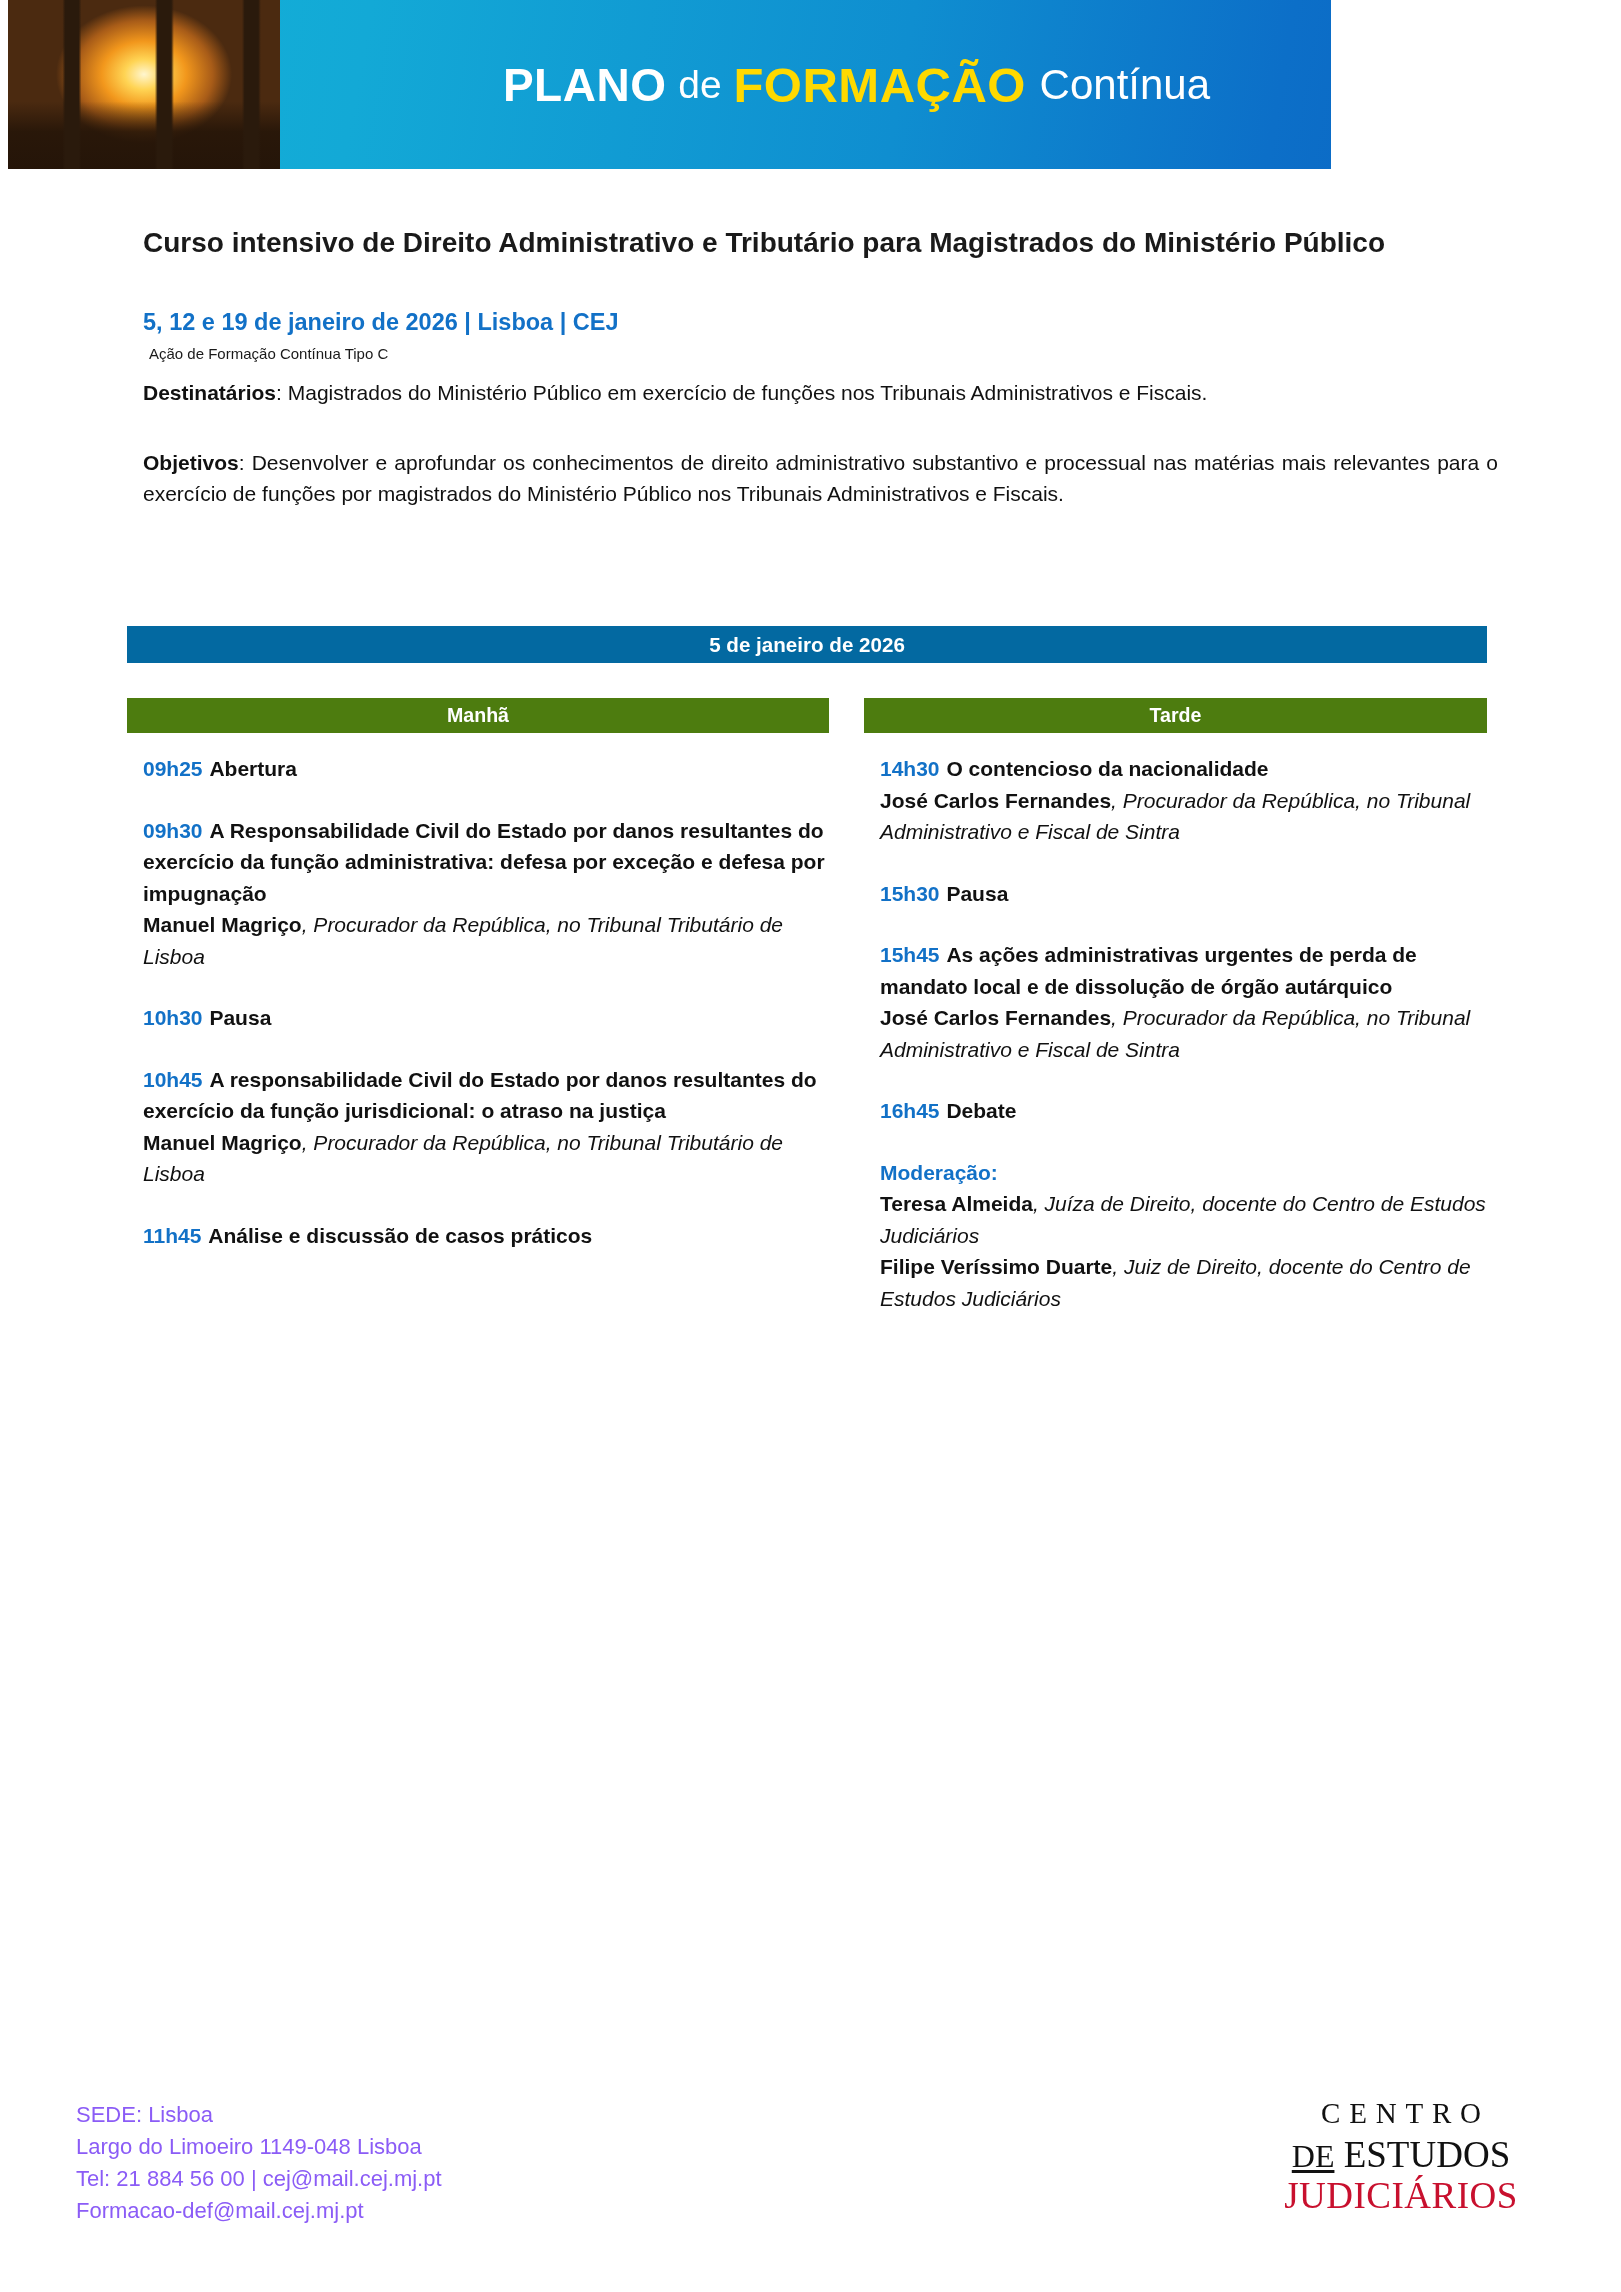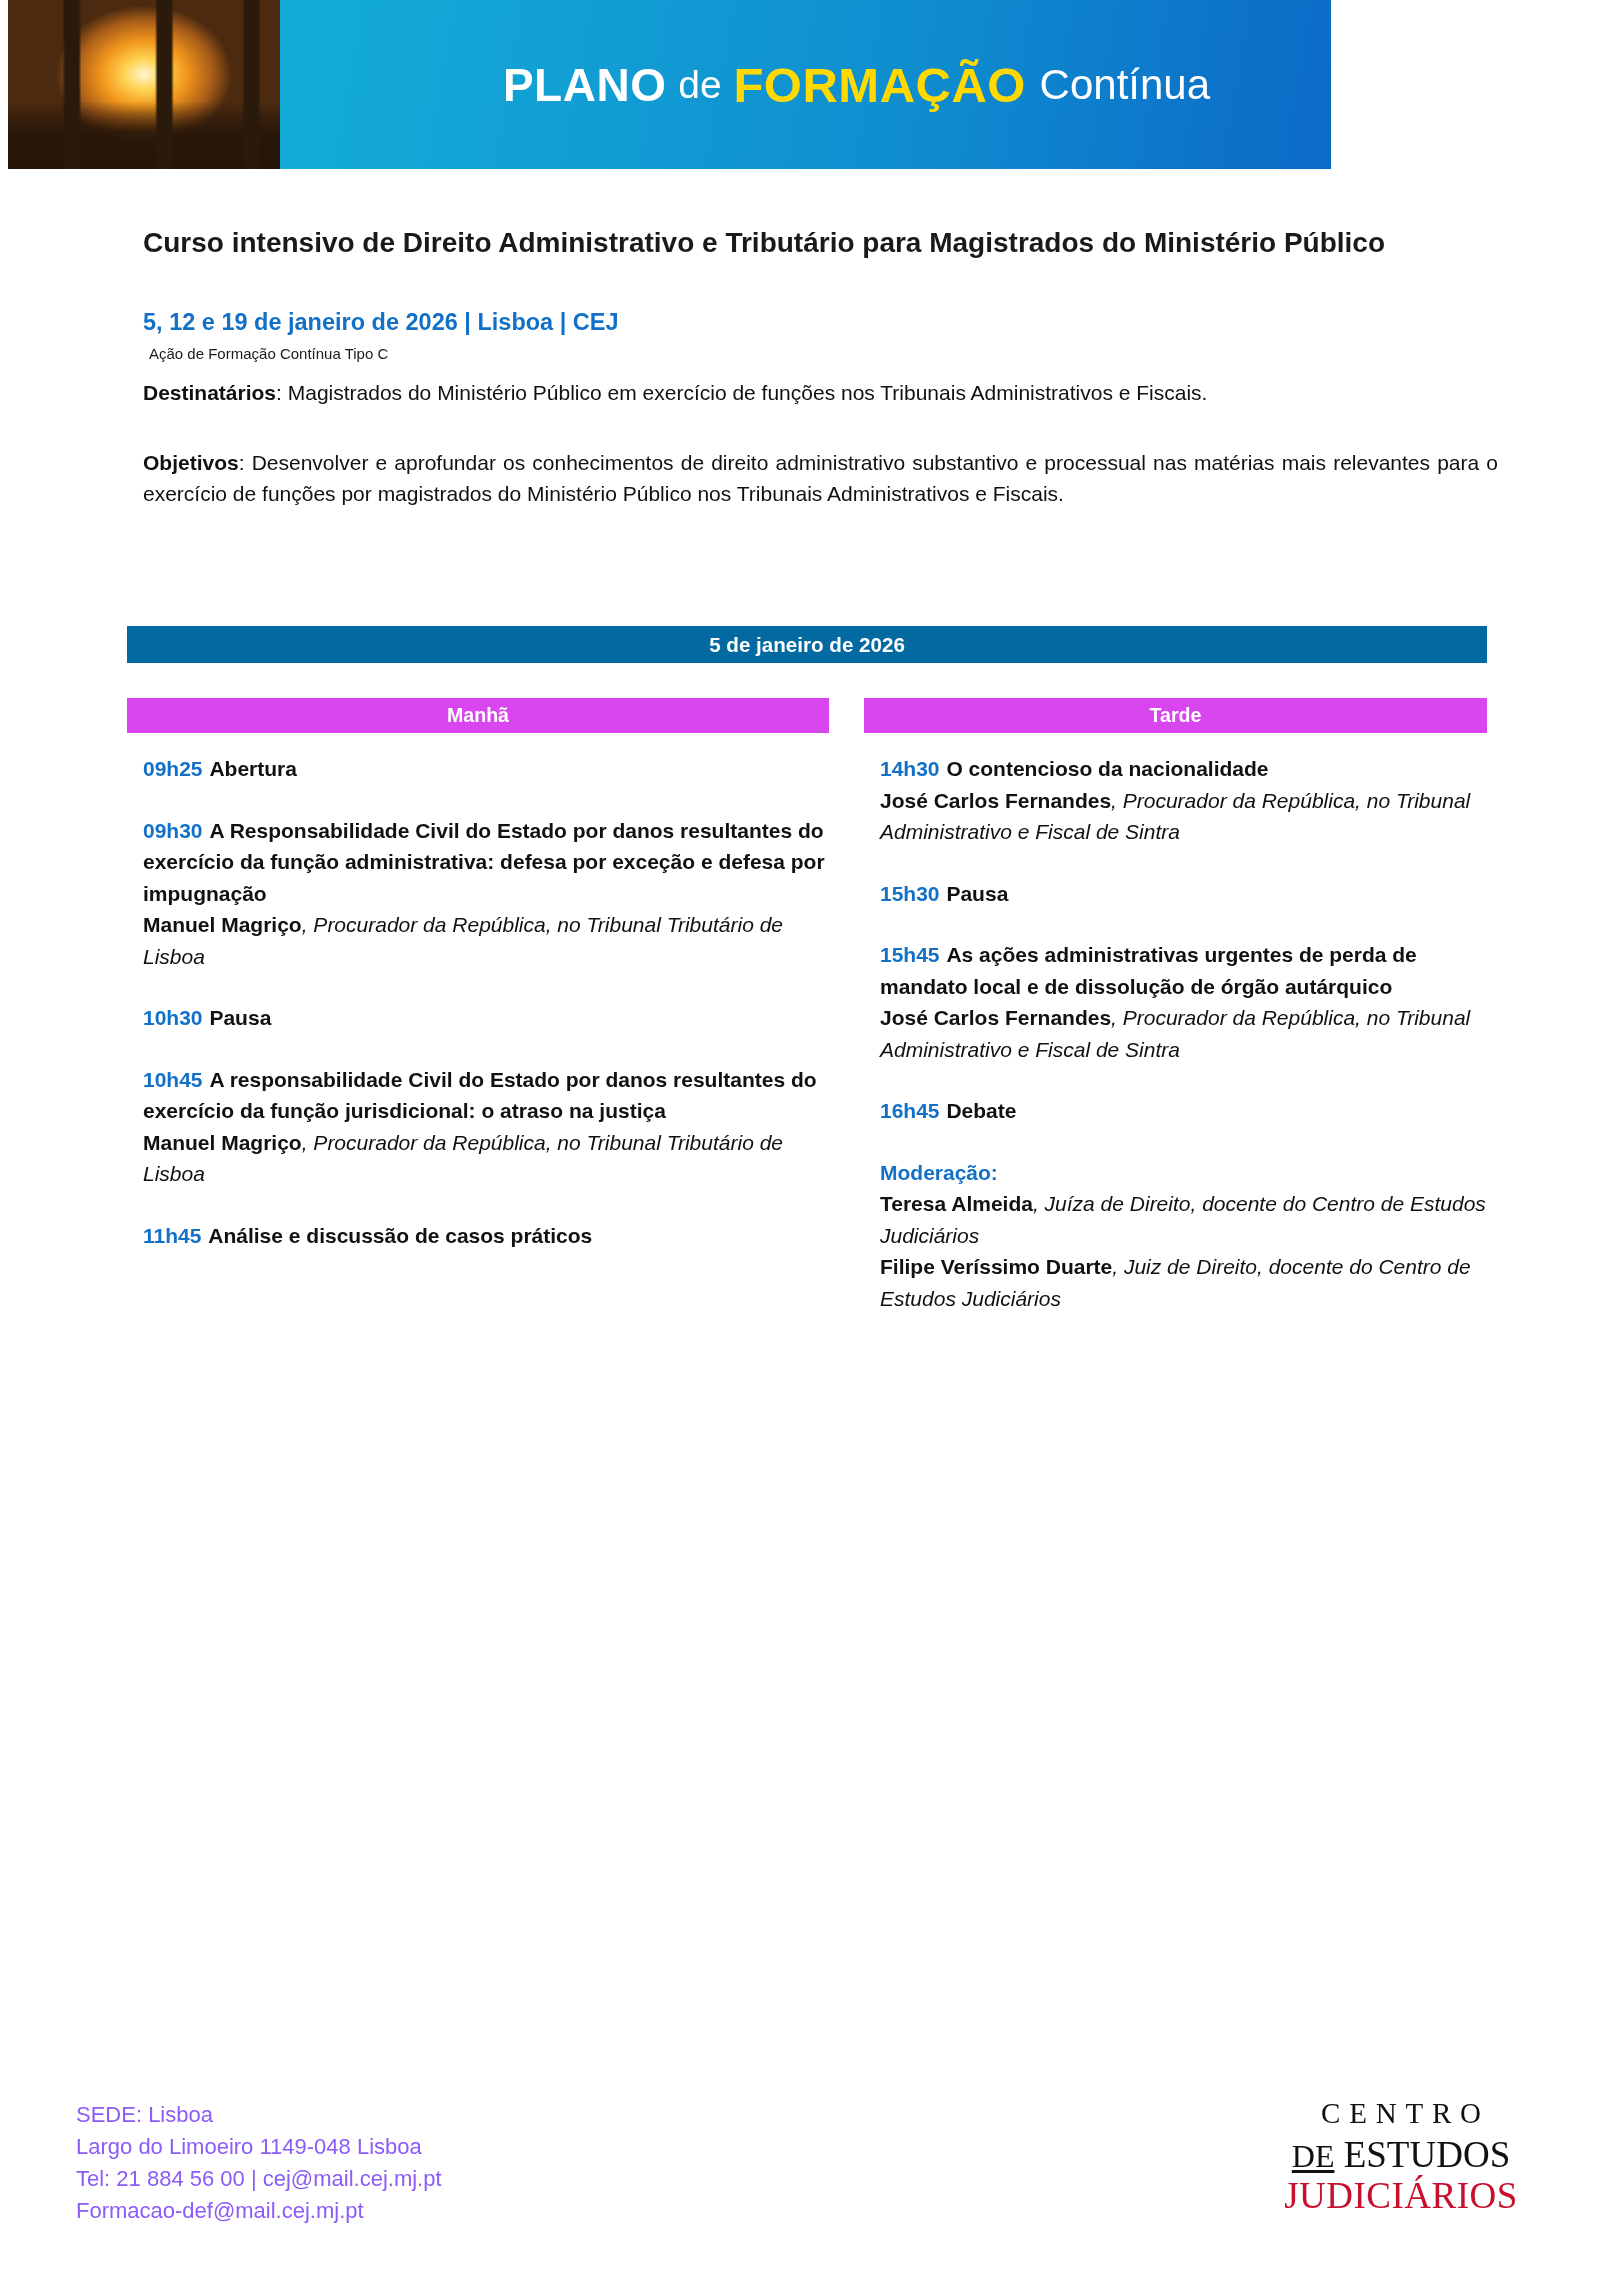--- a/index.html
+++ b/index.html
@@ -165,21 +165,21 @@
     display: flex;
     align-items: center;
     justify-content: center;
   }
 
   
   .col-head {
     position: absolute;
     top: 529px;
     height: 35px;
-    background: #d946ef;
+    background: #4d7c0f;
     color: #ffffff;
     font-size: 19.6px;
     font-weight: bold;
     display: flex;
     align-items: center;
     justify-content: center;
   }
   .col-head-left  { left: 127px;  width: 702px; }
   .col-head-right { left: 864px;  width: 623px; }
 

